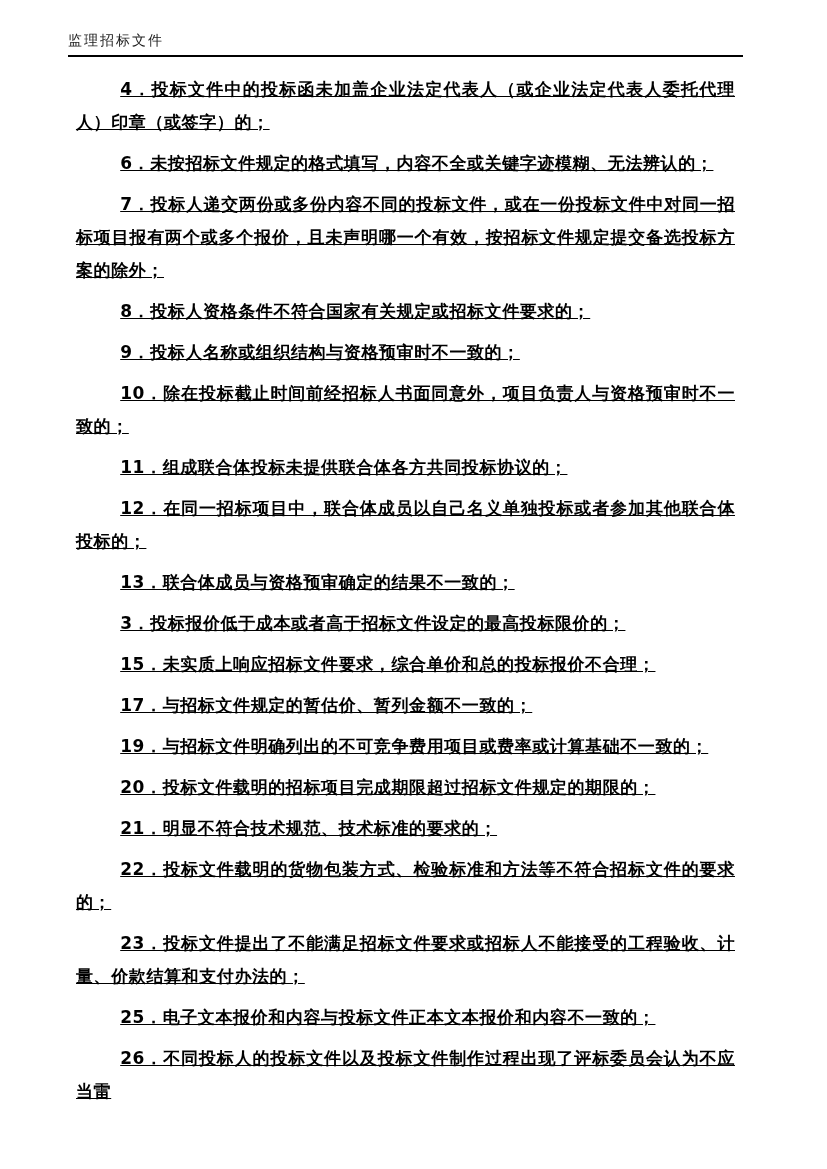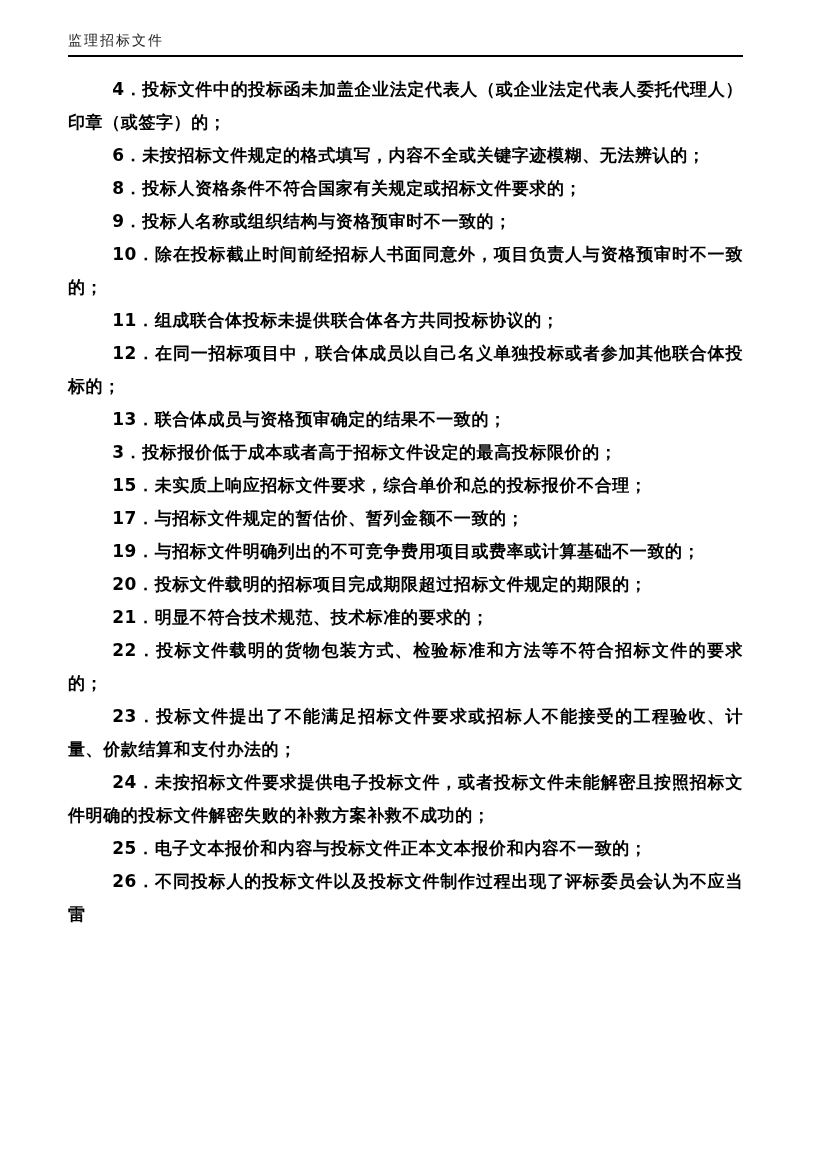--- a/index.html
+++ b/index.html
@@ -29,45 +29,46 @@
   }
   .doc-body {
     margin-top: 16px;
     font-size: 17px;
     font-weight: bold;
     line-height: 33px;
     letter-spacing: 0.6px;
     text-align: justify;
   }
   .doc-body p {
-    margin: 0;
+    margin: 8px;
     text-indent: 2.6em;
+    text-decoration: underline;
   }
 </style>
 </head>
 <body>
 
 <div class="page">
   <div class="page-header">
     <span>监理招标文件</span>
   </div>
   <div class="doc-body">
       <p>4．投标文件中的投标函未加盖企业法定代表人（或企业法定代表人委托代理人）印章（或签字）的；</p>
       <p>6．未按招标文件规定的格式填写，内容不全或关键字迹模糊、无法辨认的；</p>
+      <p>7．投标人递交两份或多份内容不同的投标文件，或在一份投标文件中对同一招标项目报有两个或多个报价，且未声明哪一个有效，按招标文件规定提交备选投标方案的除外；</p>
       <p>8．投标人资格条件不符合国家有关规定或招标文件要求的；</p>
       <p>9．投标人名称或组织结构与资格预审时不一致的；</p>
       <p>10．除在投标截止时间前经招标人书面同意外，项目负责人与资格预审时不一致的；</p>
       <p>11．组成联合体投标未提供联合体各方共同投标协议的；</p>
       <p>12．在同一招标项目中，联合体成员以自己名义单独投标或者参加其他联合体投标的；</p>
       <p>13．联合体成员与资格预审确定的结果不一致的；</p>
       <p>3．投标报价低于成本或者高于招标文件设定的最高投标限价的；</p>
       <p>15．未实质上响应招标文件要求，综合单价和总的投标报价不合理；</p>
       <p>17．与招标文件规定的暂估价、暂列金额不一致的；</p>
       <p>19．与招标文件明确列出的不可竞争费用项目或费率或计算基础不一致的；</p>
       <p>20．投标文件载明的招标项目完成期限超过招标文件规定的期限的；</p>
       <p>21．明显不符合技术规范、技术标准的要求的；</p>
       <p>22．投标文件载明的货物包装方式、检验标准和方法等不符合招标文件的要求的；</p>
       <p>23．投标文件提出了不能满足招标文件要求或招标人不能接受的工程验收、计量、价款结算和支付办法的；</p>
-      <p>24．未按招标文件要求提供电子投标文件，或者投标文件未能解密且按照招标文件明确的投标文件解密失败的补救方案补救不成功的；</p>
       <p>25．电子文本报价和内容与投标文件正本文本报价和内容不一致的；</p>
       <p>26．不同投标人的投标文件以及投标文件制作过程出现了评标委员会认为不应当雷</p>
     </div>
 </div>
 
 </body></html>

